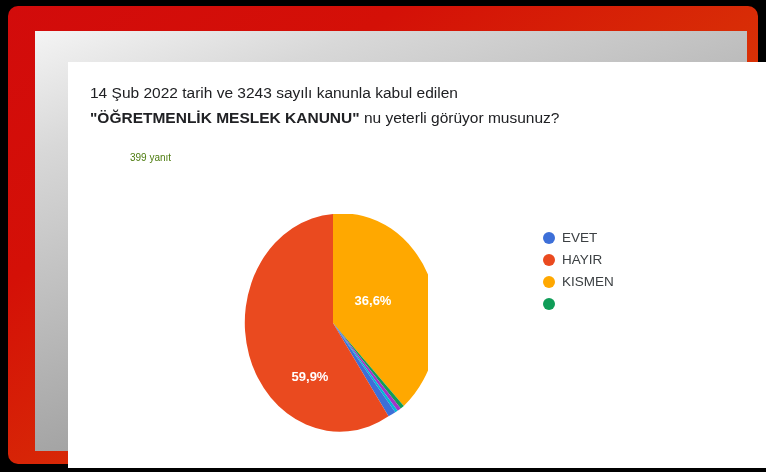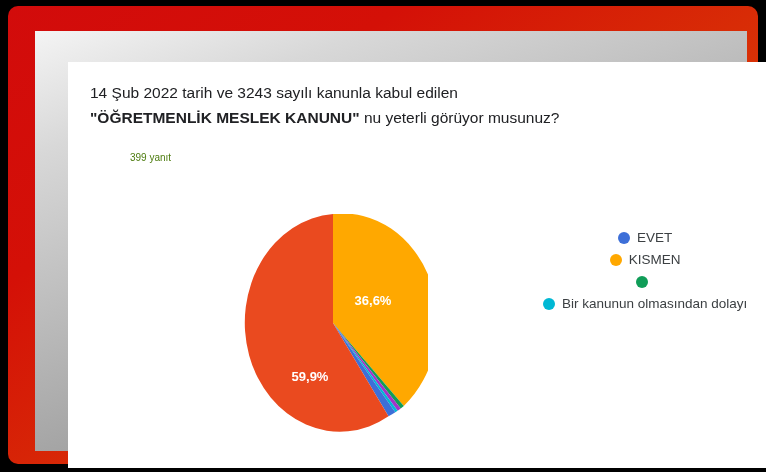--- a/index.html
+++ b/index.html
@@ -32,21 +32,21 @@
   .resp{position:absolute;left:22px;top:90px;font-size:10px;color:#4d7c0f;margin-left:40px;}
 
   
   .chartwrap{position:absolute;left:0;top:130px;width:700px;height:276px;}
   .pie-holder{position:absolute;left:170px;top:22px;width:190px;height:218px;text-align:center;}
   .pie-svg{display:block;width:190px;height:218px;}
   .slice-label{font-family:"Liberation Sans",sans-serif;font-size:13px;font-weight:bold;fill:#ffffff;}
 
   
   .legend{position:absolute;left:475px;top:35px;}
-  .legend-row{display:flex;align-items:center;height:22px;justify-content:center;}
+  .legend-row{display:flex;align-items:center;height:22px;}
   .dot{width:12px;height:12px;border-radius:50%;flex:0 0 12px;margin-right:7px;}
   .legend-label{font-size:13.5px;color:#3c4043;white-space:nowrap;line-height:22px;}
 </style>
 </head>
 <body>
 
 <div id="root">
 
   <div class="frame-outer">
     <div class="frame-bevel">
@@ -83,29 +83,29 @@
               </g>
             </svg>
           </div>
 
           <div class="legend">
             <div class="legend-row">
               <span class="dot" style="background:#3d6fd8"></span>
               <span class="legend-label">EVET</span>
             </div>
             <div class="legend-row">
+              <span class="dot" style="background:#ea4a1f"></span>
+              <span class="legend-label">HAYIR</span>
+            </div>
+            <div class="legend-row">
               <span class="dot" style="background:#ffa800"></span>
               <span class="legend-label">KISMEN</span>
             </div>
             <div class="legend-row">
               <span class="dot" style="background:#109d58"></span>
-            </div>
-            <div class="legend-row">
-              <span class="dot" style="background:#00b8d4"></span>
-              <span class="legend-label">Bir kanunun olmasından dolayı</span>
             </div>
           </div>
 
         </div>
       </div>
 
     </div>
   </div>
 </div>
 

